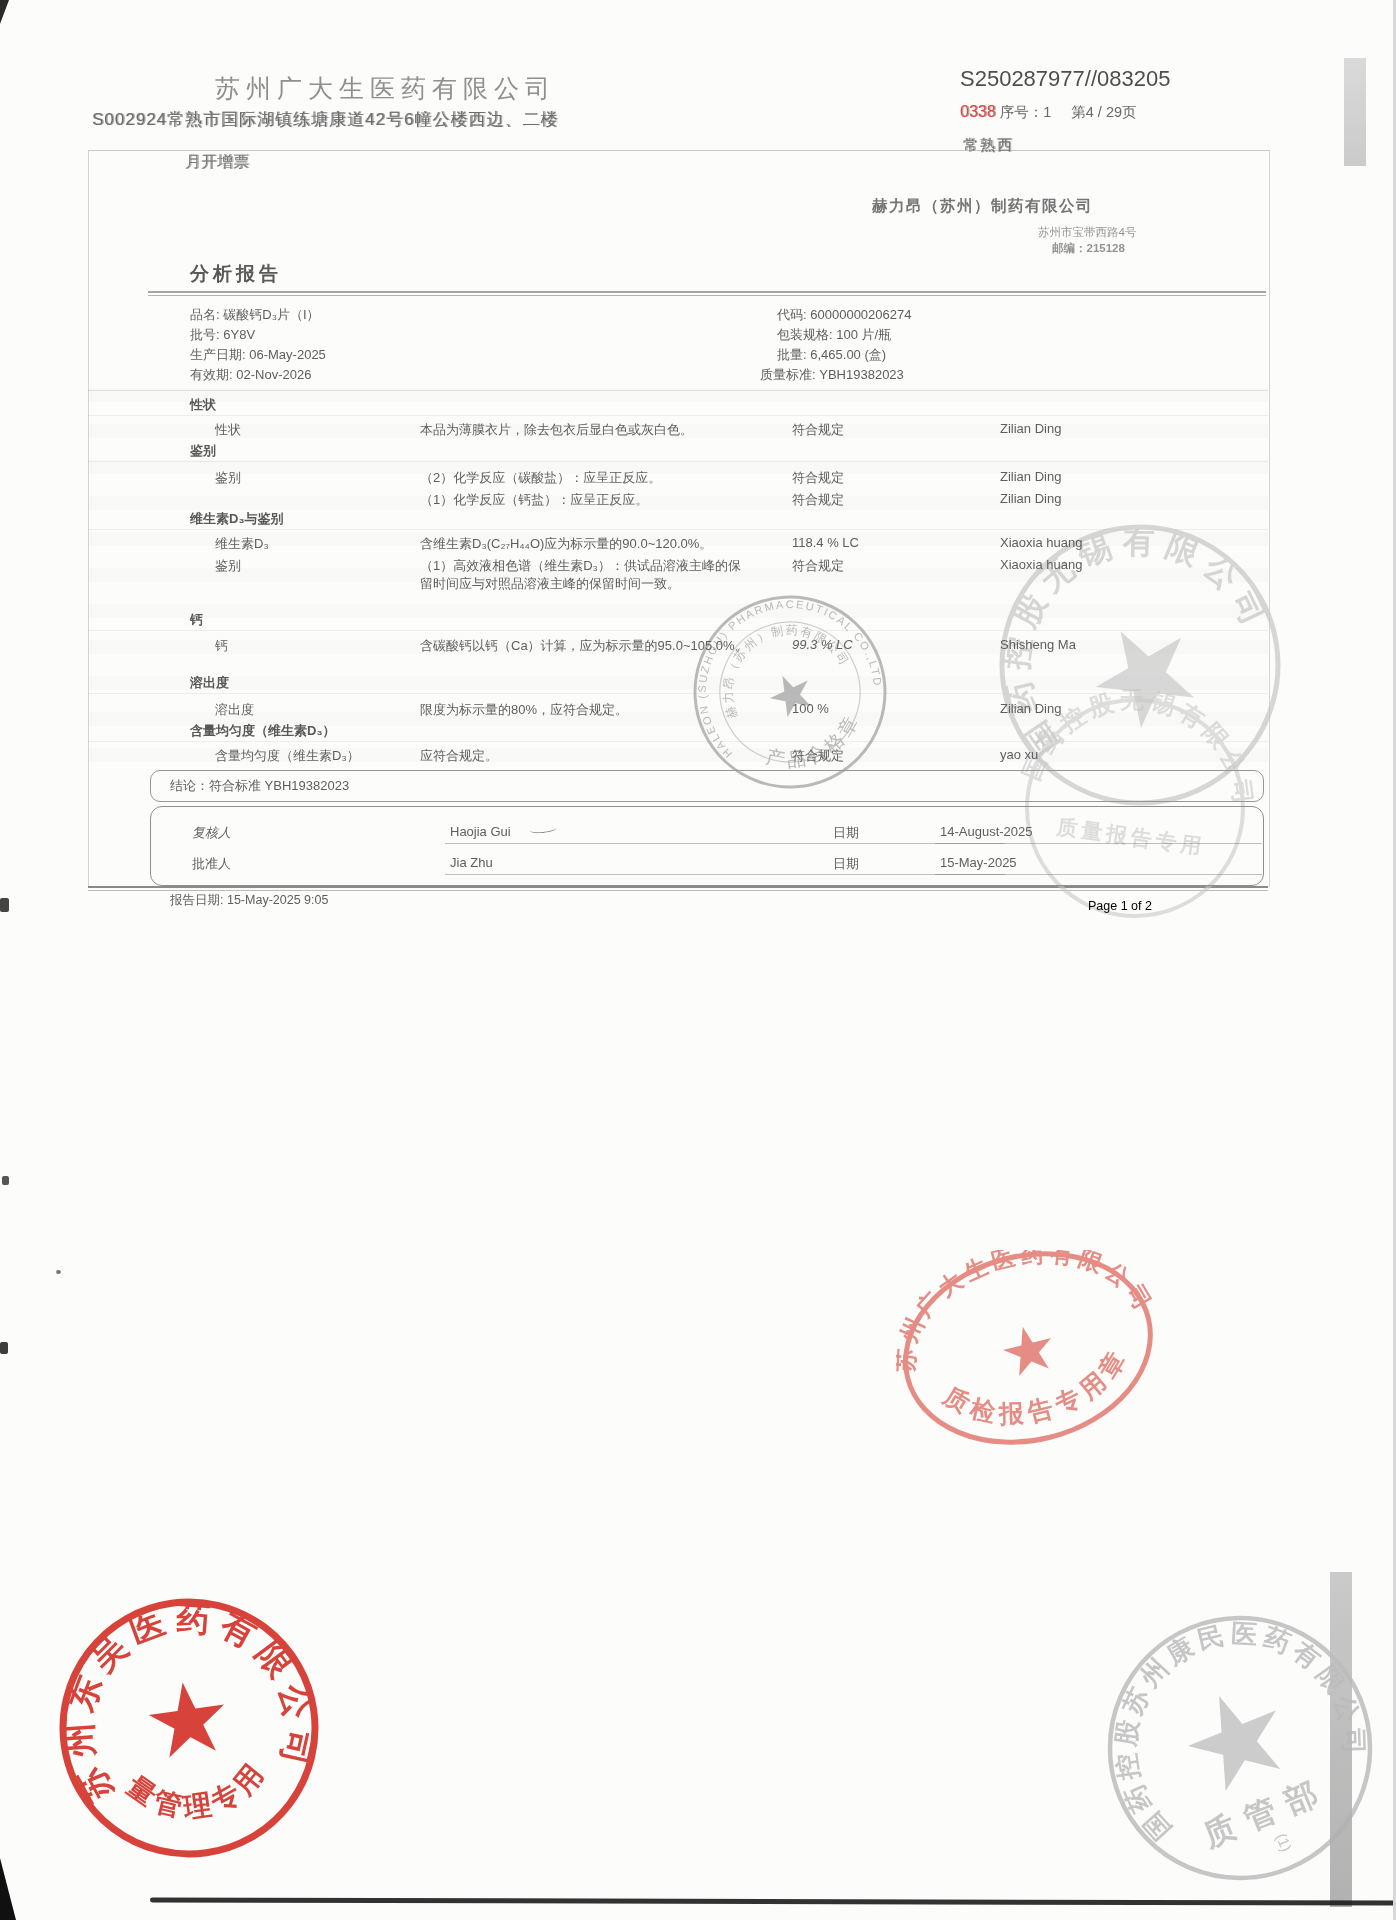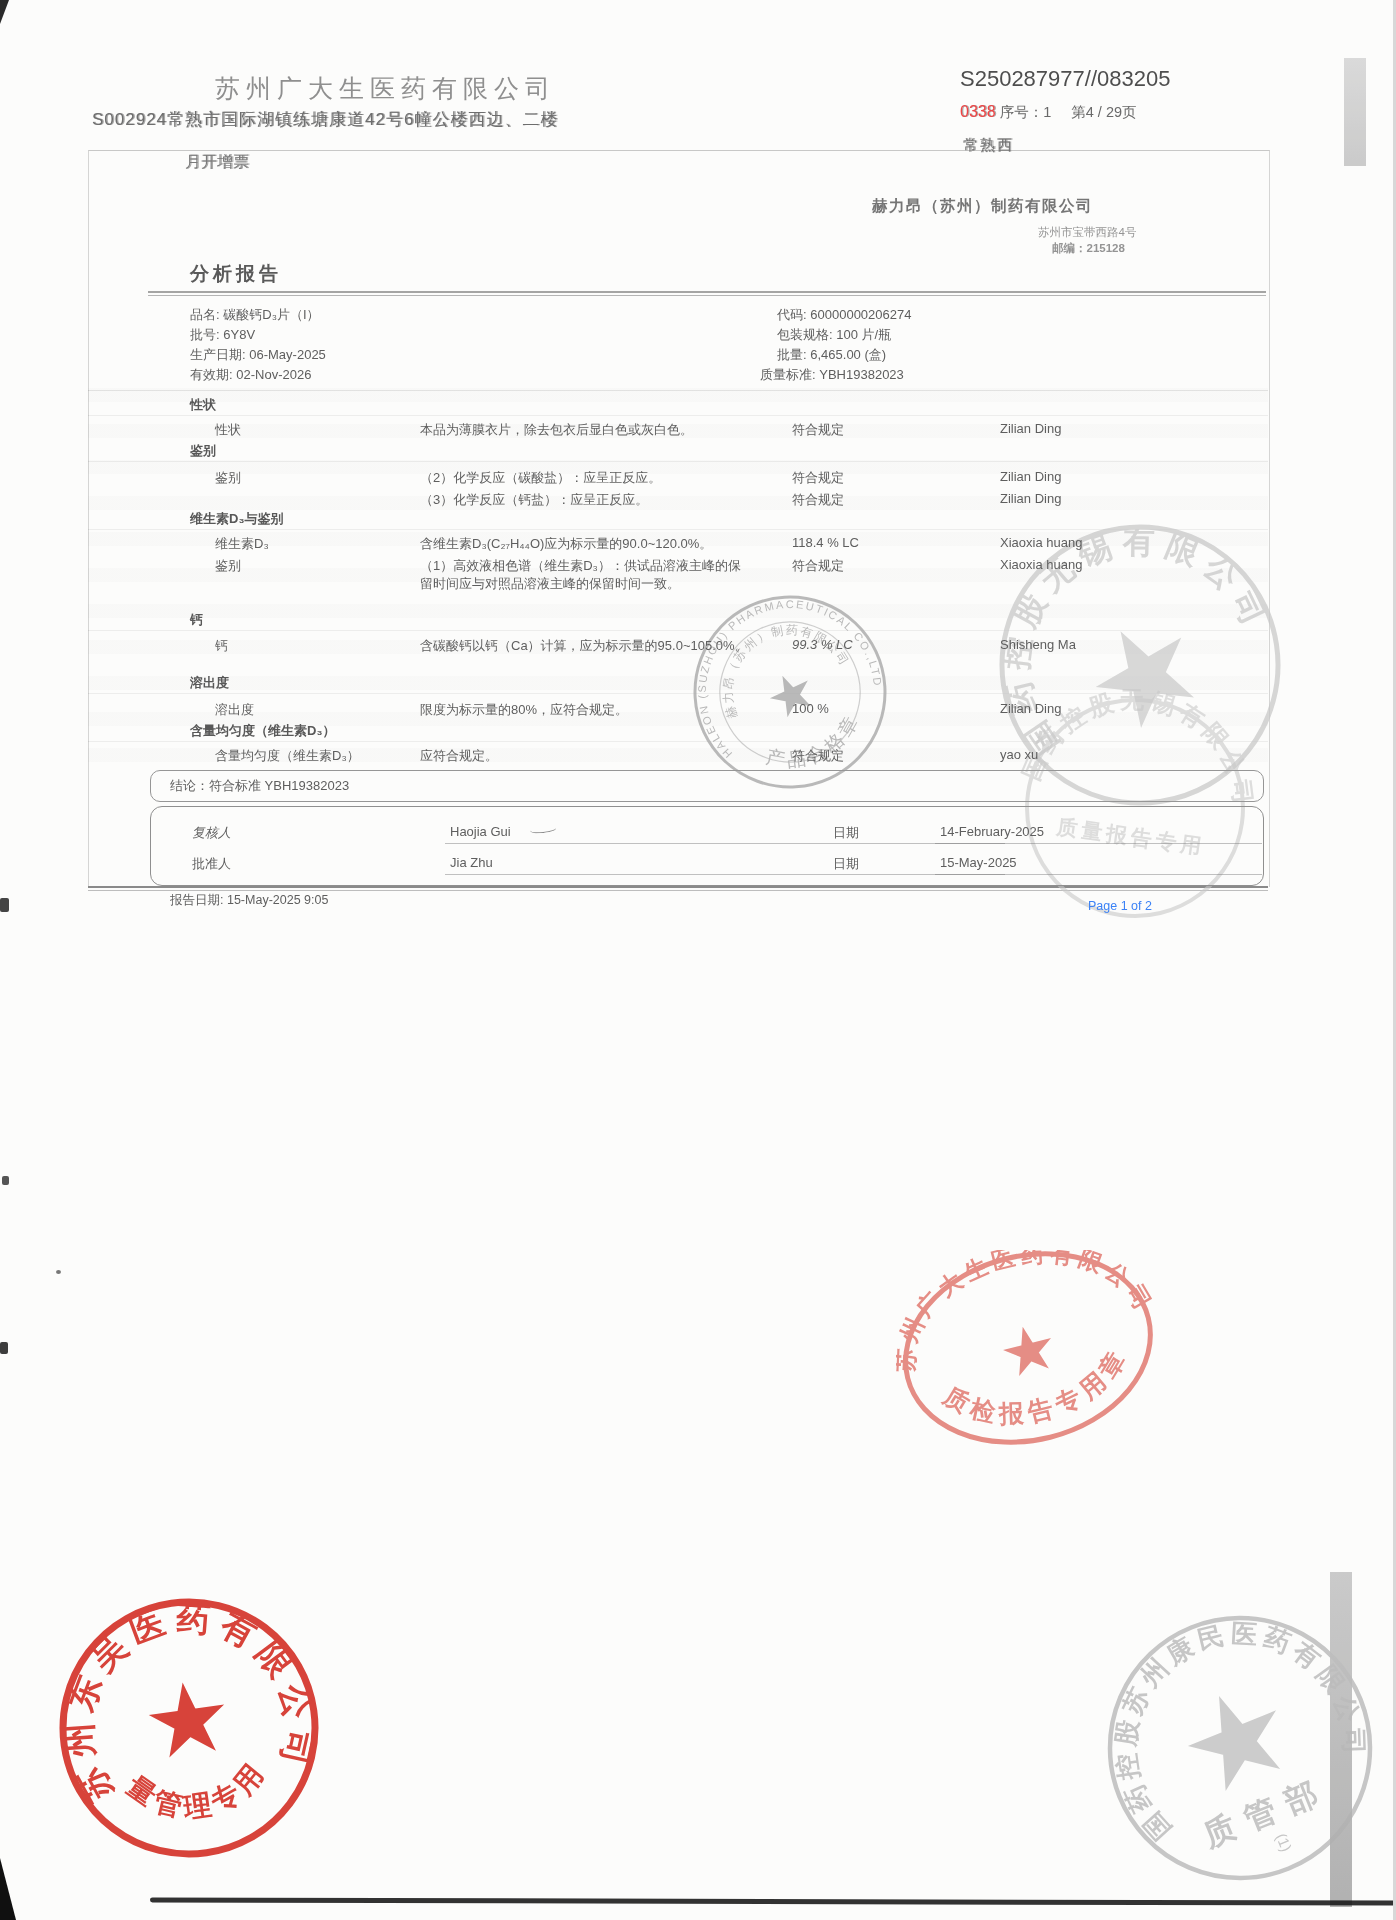--- a/index.html
+++ b/index.html
@@ -82,21 +82,21 @@
   <div class="t std" style="left:420px;top:421px;font-size:13px;">本品为薄膜衣片，除去包衣后显白色或灰白色。</div>
   <div class="t" style="left:792px;top:421px;font-size:13px;">符合规定</div>
   <div class="t" style="left:1000px;top:421px;font-size:13px;">Zilian Ding</div>
 
   <div class="t sec" style="left:190px;top:442px;font-size:13px;">鉴别</div>
   <div class="hline" style="left:88px;top:461px;width:1180px;height:1px;background:rgba(0,0,0,.06);"></div>
   <div class="t" style="left:215px;top:469px;font-size:13px;">鉴别</div>
   <div class="t std" style="left:420px;top:469px;font-size:13px;">（2）化学反应（碳酸盐）：应呈正反应。</div>
   <div class="t" style="left:792px;top:469px;font-size:13px;">符合规定</div>
   <div class="t" style="left:1000px;top:469px;font-size:13px;">Zilian Ding</div>
-  <div class="t std" style="left:420px;top:491px;font-size:13px;">（3）化学反应（钙盐）：应呈正反应。</div>
+  <div class="t std" style="left:420px;top:491px;font-size:13px;">（1）化学反应（钙盐）：应呈正反应。</div>
   <div class="t" style="left:792px;top:491px;font-size:13px;">符合规定</div>
   <div class="t" style="left:1000px;top:491px;font-size:13px;">Zilian Ding</div>
 
   <div class="t sec" style="left:190px;top:510px;font-size:13px;">维生素D₃与鉴别</div>
   <div class="hline" style="left:88px;top:529px;width:1180px;height:1px;background:rgba(0,0,0,.06);"></div>
   <div class="t" style="left:215px;top:535px;font-size:13px;">维生素D₃</div>
   <div class="t std" style="left:420px;top:535px;font-size:13px;">含维生素D₃(C₂₇H₄₄O)应为标示量的90.0~120.0%。</div>
   <div class="t" style="left:792px;top:535px;font-size:13px;">118.4 % LC</div>
   <div class="t" style="left:1000px;top:535px;font-size:13px;">Xiaoxia huang</div>
   <div class="t" style="left:215px;top:557px;font-size:13px;">鉴别</div>
@@ -127,36 +127,36 @@
 
   <div class="box" style="left:150px;top:770px;width:1112px;height:30px;border:1.5px solid #969696;border-radius:10px;"></div>
   <div class="t" style="left:170px;top:777px;font-size:13px;">结论：符合标准 YBH19382023</div>
 
   <div class="box" style="left:150px;top:806px;width:1112px;height:78px;border:1.5px solid #8f8f8f;border-radius:12px;"></div>
   <div class="t" style="left:192px;top:824px;font-size:13px;font-style:italic;">复核人</div>
   <div class="t" style="left:450px;top:824px;font-size:13px;">Haojia Gui</div>
   <div class="squig" style="left:530px;top:826px;"></div>
   <div class="underl" style="left:445px;top:843px;width:560px;"></div>
   <div class="t" style="left:833px;top:824px;font-size:13px;">日期</div>
-  <div class="t" style="left:940px;top:824px;font-size:13px;">14-February-2025</div>
+  <div class="t" style="left:940px;top:824px;font-size:13px;">14-August-2025</div>
   <div class="underl" style="left:935px;top:843px;width:327px;"></div>
 
   <div class="t" style="left:192px;top:855px;font-size:13px;">批准人</div>
   <div class="t" style="left:450px;top:855px;font-size:13px;">Jia Zhu</div>
   <div class="underl" style="left:445px;top:874px;width:560px;"></div>
   <div class="t" style="left:833px;top:855px;font-size:13px;">日期</div>
   <div class="t" style="left:940px;top:855px;font-size:13px;">15-May-2025</div>
   <div class="underl" style="left:935px;top:874px;width:327px;"></div>
 
   <div class="hline" style="left:88px;top:886px;width:1180px;height:1.5px;background:#8a8a8a;"></div>
   <div class="hline" style="left:88px;top:890px;width:1180px;height:1px;background:#bdbdbd;"></div>
 
   <div class="t" style="left:170px;top:892px;font-size:12.5px;">
     <span>报告日期:</span> <span>15-May-2025   9:05</span></div>
-  <div class="t" style="left:1088px;top:899px;font-size:12.5px;color:#3b82f6;">Page 1 of 2</div>
+  <div class="t" style="left:1088px;top:899px;font-size:12.5px;color:#000000;">Page 1 of 2</div>
 
   <svg class="stamp" style="left:690px;top:592px;" width="200" height="200" viewBox="0 0 200 200" opacity="0.8">
     <g transform="rotate(-25 100 100)" fill="none" stroke="#a9a9a9">
       <circle cx="100" cy="100" r="95" stroke-width="3"></circle>
       <circle cx="100" cy="100" r="70" stroke-width="1.2" opacity=".7"></circle>
       <defs>
         <path id="halA" d="M 64.5,176.1 A 84,84 0 1 1 135.5,176.1"></path>
         <path id="halB" d="M 80.2,154.5 A 58,58 0 1 1 119.8,154.5"></path>
         <path id="halC" d="M 30.5,125.3 A 74,74 0 0 0 169.5,125.3"></path>
       </defs>

